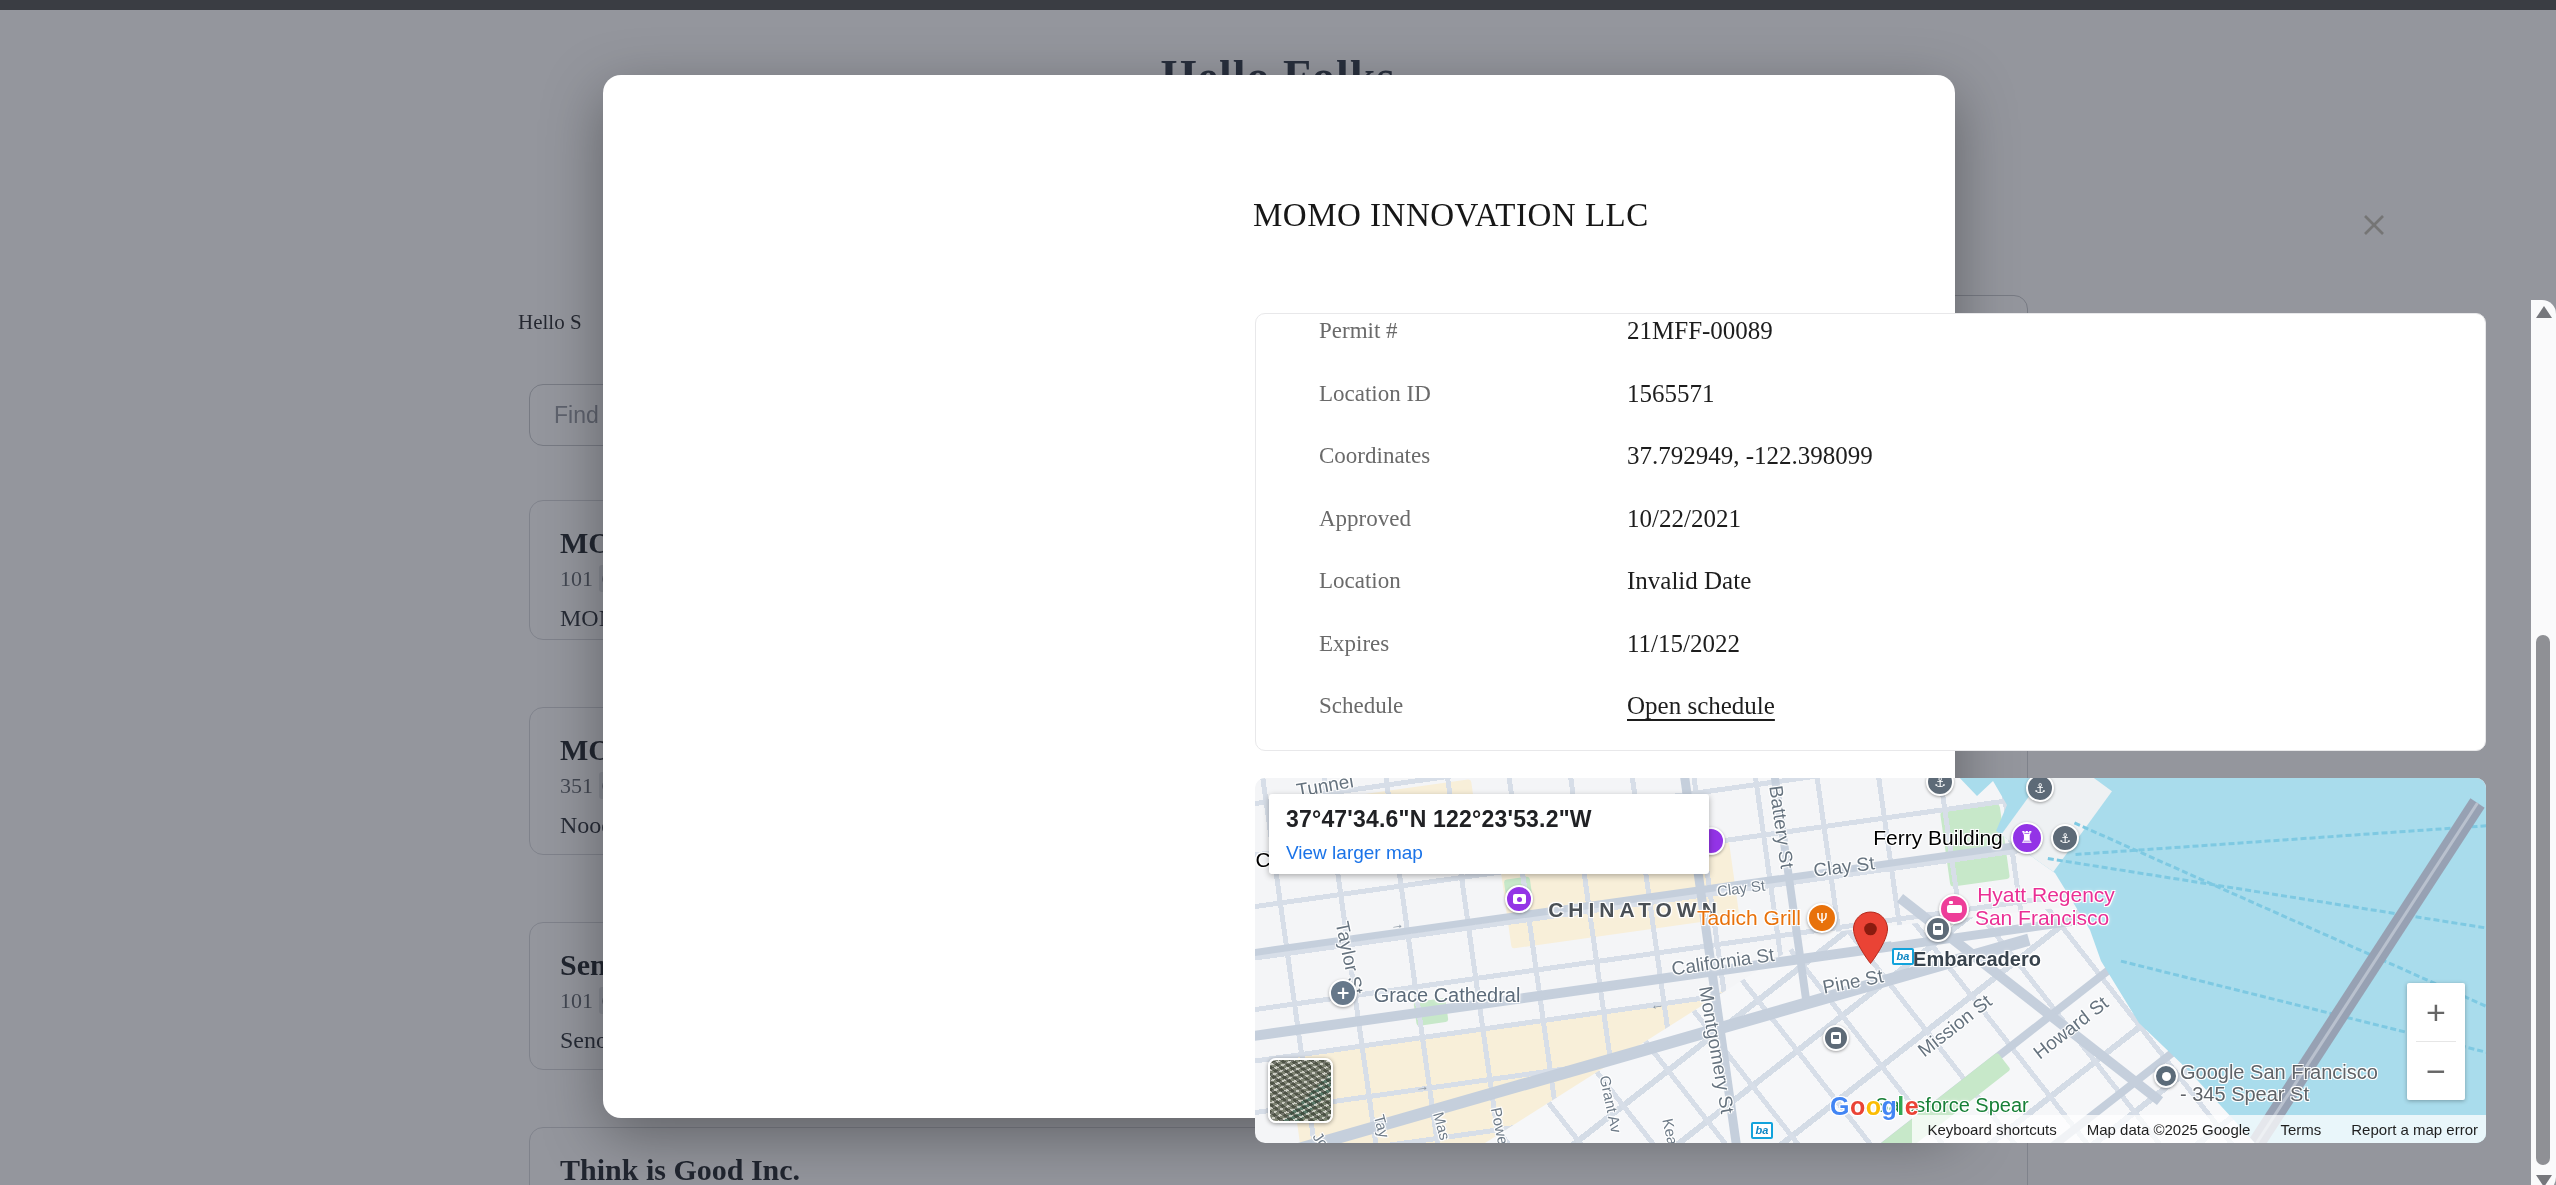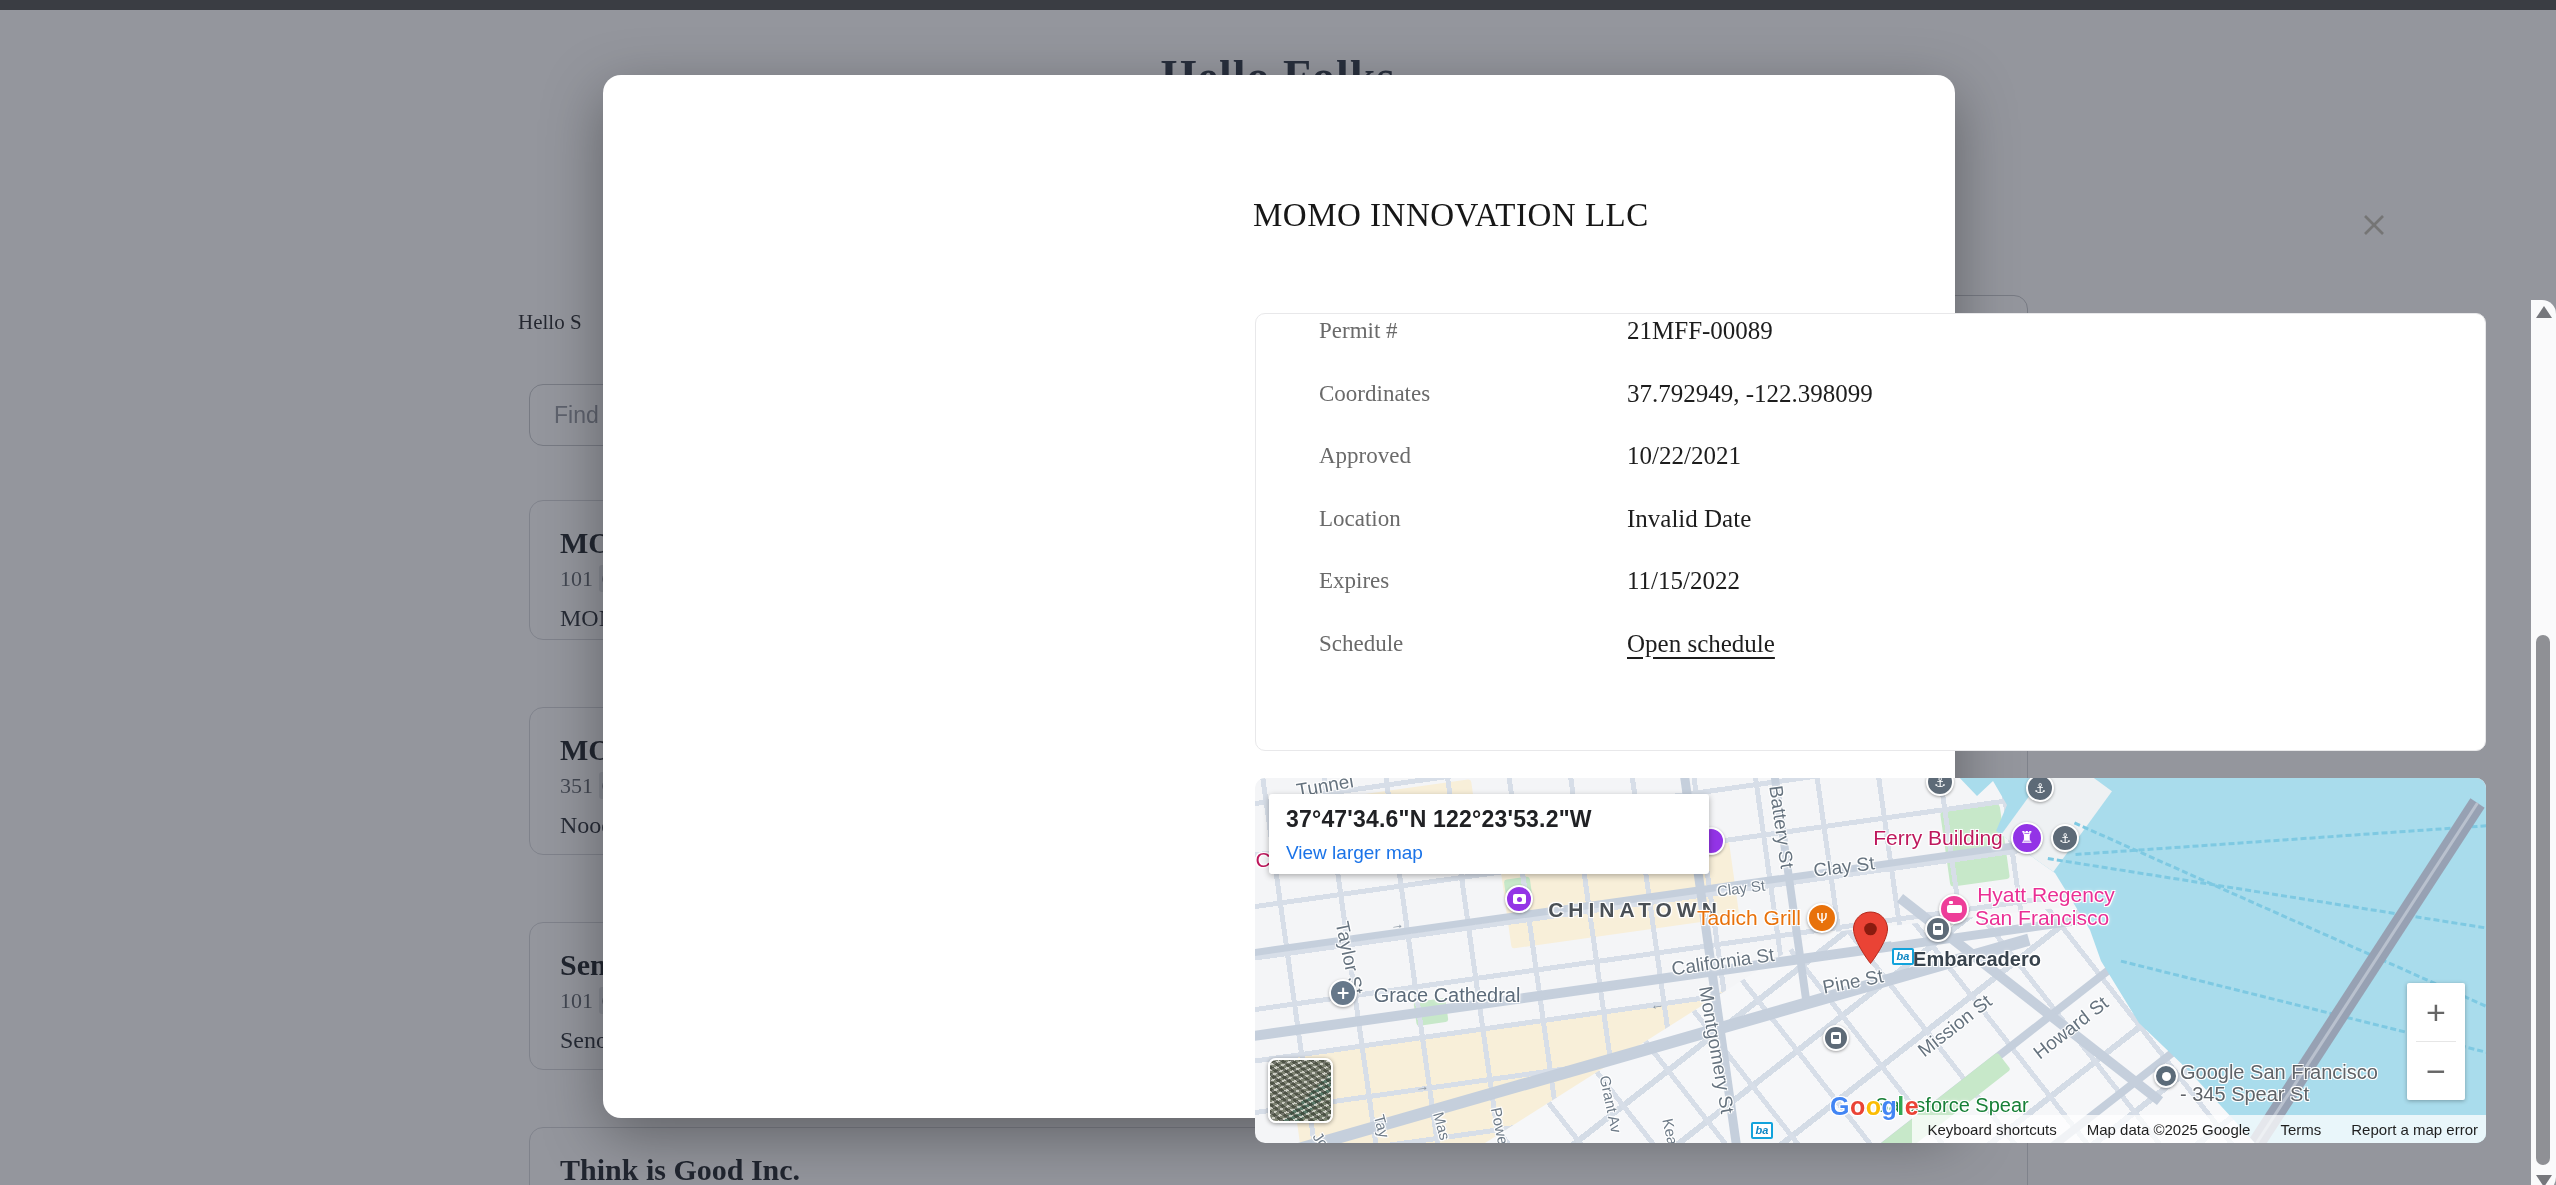--- a/index.html
+++ b/index.html
@@ -87,21 +87,21 @@
   .bridge { position:absolute; left:1214px; top:25px; width:17px; height:520px;
     background:#97a1b3; transform:rotate(33deg); transform-origin:top center; }
   .bridge::after { content:""; position:absolute; left:7px; top:0; width:3px; height:100%; background:#b9c1ce; }
 
   .ml { position:absolute; white-space:nowrap; color:#5d6b79;
     text-shadow:-1px -1px 0 #fff,1px -1px 0 #fff,-1px 1px 0 #fff,1px 1px 0 #fff,0 0 4px #fff; }
   .street { font-size:15px; color:#6f7c89; }
   .street-lg { font-size:19px; color:#66737f; }
   .district { font-size:21px; font-weight:700; letter-spacing:5px; color:#4a5056; }
   .poi-orange { font-size:21px; font-weight:500; color:#e8710a; }
-  .poi-purple { font-size:21px; font-weight:500; color:#be185d; }
+  .poi-purple { font-size:21px; font-weight:500; color:#000000; }
   .poi-pink { font-size:21px; font-weight:500; color:#ea2f95; }
   .poi-gray { font-size:20px; font-weight:500; color:#5c6b7a; }
   .poi-dark { font-size:20px; font-weight:600; color:#37424c; }
   .poi-green { font-size:20px; font-weight:500; color:#188038; }
 
   .cmarker { position:absolute; width:28px; height:28px; border-radius:50%;
     border:2px solid #fff; display:flex; align-items:center; justify-content:center;
     box-shadow:0 1px 3px rgba(0,0,0,0.35); color:#fff; }
   .cmarker.tail::after { content:""; position:absolute; left:50%; top:25px; transform:translateX(-50%);
     border-left:7px solid transparent; border-right:7px solid transparent; border-top:10px solid #fff; z-index:-1; }
@@ -194,20 +194,24 @@
       <svg width="30" height="30" viewBox="0 0 30 30">
         <line x1="6" y1="6" x2="24" y2="24" stroke="#757575" stroke-width="2.6"></line>
         <line x1="24" y1="6" x2="6" y2="24" stroke="#757575" stroke-width="2.6"></line>
       </svg>
     </button>
 
     <div class="detail-table">
         <div class="d-row">
           <span class="d-label">Permit #</span>
           <span class="d-value">21MFF-00089</span>
+        </div>
+        <div class="d-row">
+          <span class="d-label">Location ID</span>
+          <span class="d-value">1565571</span>
         </div>
         <div class="d-row">
           <span class="d-label">Coordinates</span>
           <span class="d-value">37.792949, -122.398099</span>
         </div>
         <div class="d-row">
           <span class="d-label">Approved</span>
           <span class="d-value">10/22/2021</span>
         </div>
         <div class="d-row">

